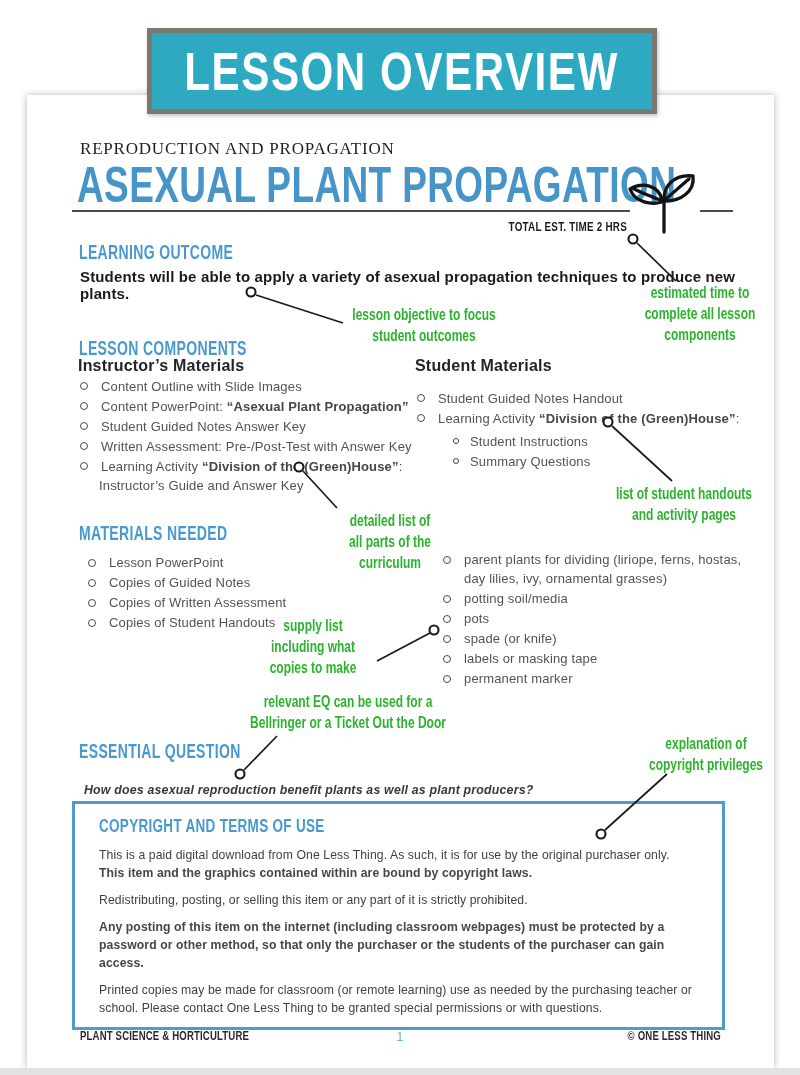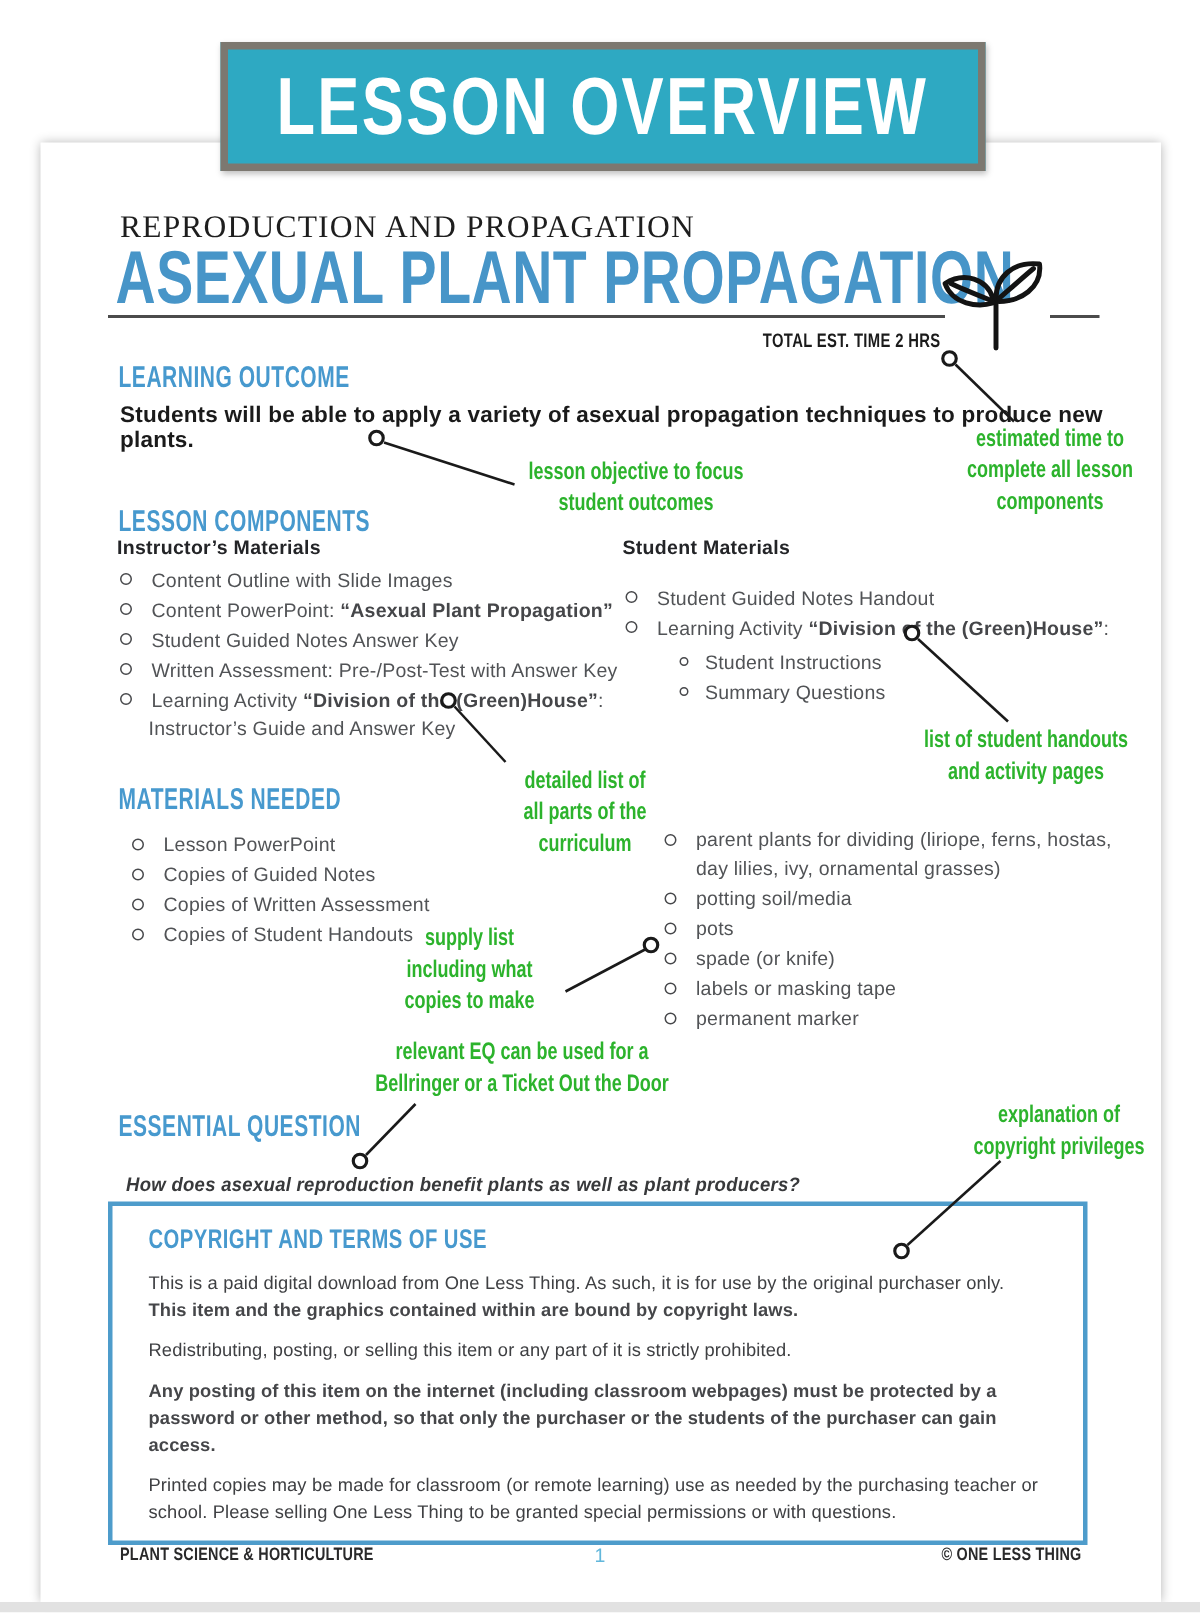--- a/index.html
+++ b/index.html
@@ -18,39 +18,39 @@
     display:flex;align-items:center;justify-content:center;
     box-shadow:1px 2px 4px rgba(0,0,0,0.25);
   }
   .banner-text{
     color:#ffffff;font-weight:bold;font-size:54px;letter-spacing:2px;
     transform:scaleX(0.78);white-space:nowrap;
   }
   .abs{position:absolute;}
   .eyebrow{
     left:80px;top:139px;font-family:"Liberation Serif", serif;
-    font-size:21px;letter-spacing:0.8px;color:#1e1e1e;white-space:nowrap;
+    font-size:17px;letter-spacing:0.8px;color:#1e1e1e;white-space:nowrap;
   }
   .doc-title{
     left:77px;top:156px;font-size:50px;font-weight:bold;color:#4795c8;
     transform:scaleX(0.74);transform-origin:left top;white-space:nowrap;letter-spacing:0.5px;
   }
   .rule{position:absolute;height:2px;background:#4b4b4b;}
   .time-label{
     left:420px;top:219px;width:207px;text-align:right;font-size:13px;font-weight:bold;
     color:#1b1b1b;transform:scaleX(0.76);transform-origin:right top;white-space:nowrap;letter-spacing:0.3px;
   }
   .h-blue{
     position:absolute;color:#4799ce;font-weight:bold;font-size:20px;letter-spacing:0.5px;
     transform:scaleX(0.70);transform-origin:left top;white-space:nowrap;
   }
   .lo-text{
     left:80px;top:268px;width:680px;font-size:15px;font-weight:bold;color:#1a1a1a;letter-spacing:0.15px;
   }
-  .subhead{position:absolute;font-size:13px;font-weight:bold;color:#232427;letter-spacing:0.2px;}
+  .subhead{position:absolute;font-size:16px;font-weight:bold;color:#232427;letter-spacing:0.2px;}
   ul.list{position:absolute;list-style:none;margin:0;padding:0;font-size:13px;color:#515356;letter-spacing:0.15px;}
   ul.list li{line-height:20px;}
   .row{display:flex;align-items:flex-start;}
   .ring{
     display:inline-block;flex:none;width:6px;height:6px;border:1.7px solid #47484b;
     border-radius:50%;margin:5px 13px 0 0;
   }
   ul.sub{list-style:none;margin:3px 0 0 0;padding:0 0 0 36px;}
   ul.sub .ring{width:4px;height:4px;border-width:1.6px;margin-right:11px;margin-top:6px;}
   .l2{padding-left:19px;line-height:18px;}
@@ -249,21 +249,21 @@
   </ul>
 
 <div class="h-blue" style="left:79px;top:740px;">ESSENTIAL QUESTION</div>
 <div class="abs eq-text">How does asexual reproduction benefit plants as well as plant producers?</div>
 
 <div class="copy-box">
   <div class="copy-head">COPYRIGHT AND TERMS OF USE</div>
   <p><span>This is a paid digital download from One Less Thing. As such, it is for use by the original purchaser only. </span><span class="b">This item and the graphics contained within are bound by copyright laws.</span></p>
   <p><span>Redistributing, posting, or selling this item or any part of it is strictly prohibited.</span></p>
   <p><span class="b">Any posting of this item on the internet (including classroom webpages) must be protected by a password or other method, so that only the purchaser or the students of the purchaser can gain access.</span></p>
-  <p><span>Printed copies may be made for classroom (or remote learning) use as needed by the purchasing teacher or school. Please selling One Less Thing to be granted special permissions or with questions.</span></p>
+  <p><span>Printed copies may be made for classroom (or remote learning) use as needed by the purchasing teacher or school. Please contact One Less Thing to be granted special permissions or with questions.</span></p>
 </div>
 
 <div class="note" style="left:590px;top:282px;width:220px;">
     <div class="nln">estimated time to</div>
     <div class="nln">complete all lesson</div>
     <div class="nln">components</div>
   </div>
 <div class="note" style="left:294px;top:304px;width:260px;">
     <div class="nln">lesson objective to focus</div>
     <div class="nln">student  outcomes</div>

